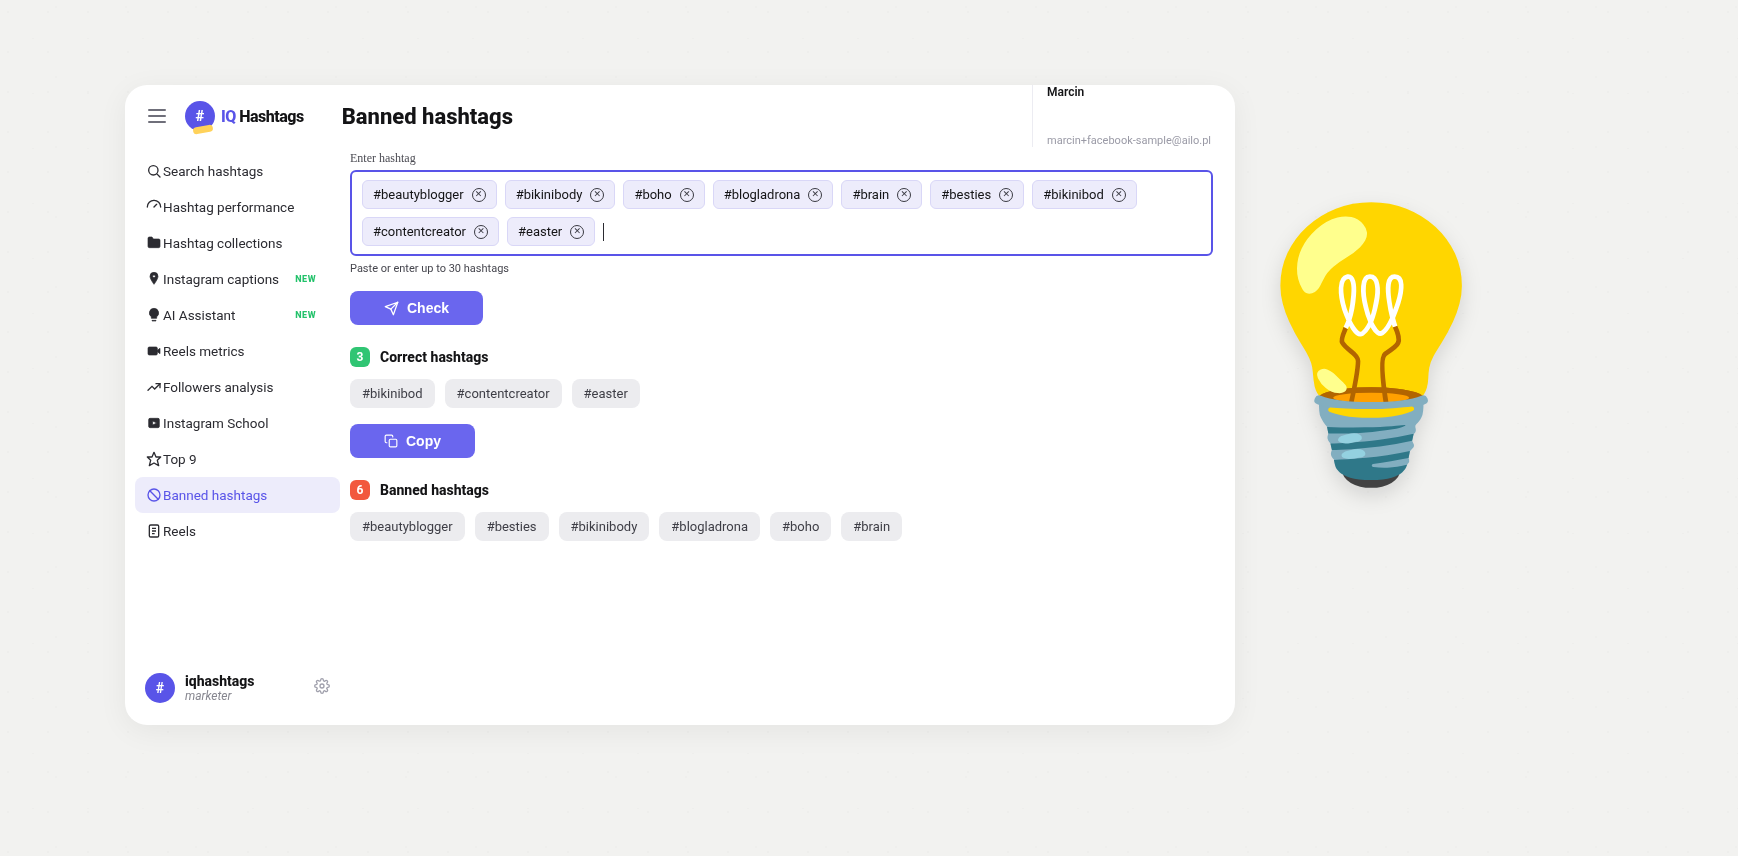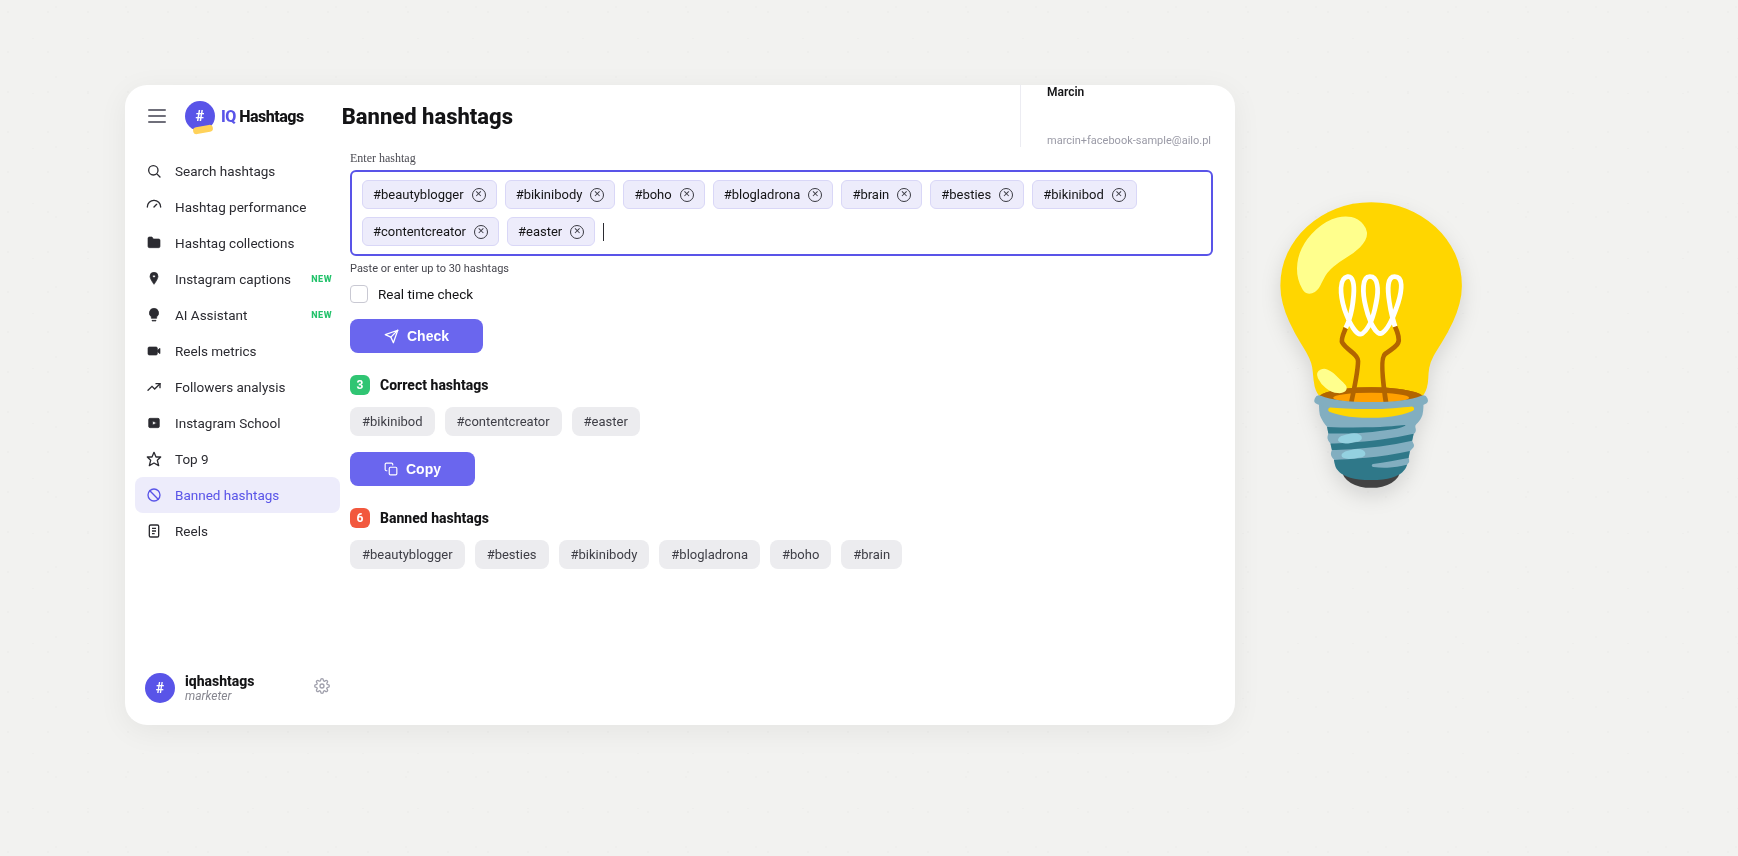--- a/index.html
+++ b/index.html
@@ -66,48 +66,48 @@
 .logo-text .iq { color: #5954e8; }
 .page-title {
   font-size: 22px; font-weight: 800; color: #141416;
   margin-left: 38px;
 }
 .topbar-spacer { flex: 1; }
 .user-block {
   display: flex; flex-direction: column; align-items: flex-start;
   padding-right: 6px;
   border-left: 1px solid #ececf2;
-  padding-left: 26px;
+  padding-left: 14px;
   min-width: 150px;
 }
 .user-name { font-size: 12px; color: #141416; font-weight: 600; }
 .user-email { font-size: 11px; color: #9a9aa6; margin-top: 35px; }
 .body-row { display: flex; flex: 1; min-height: 0; }
 .sidebar {
   width: 225px;
   padding: 6px 10px 14px 10px;
   display: flex; flex-direction: column;
 }
 .side-item {
-  display: flex; align-items: center; gap: 12px;
+  display: flex; align-items: center; gap: 0;
   height: 36px;
   padding: 0 10px;
   border-radius: 8px;
   font-size: 13.5px;
   color: #2b2b31;
   cursor: pointer;
   position: relative;
   text-align: center;
 }
 .side-item.active { background: #edecfb; color: #5954e8; }
 .side-item.active .side-icon svg { stroke: #5954e8; }
 .side-icon { width: 18px; height: 18px; display:flex; align-items:center; justify-content:center; }
 .side-icon svg { stroke: #2b2b31; }
 .new-badge {
-  position: absolute; right: 8px;
+  position: absolute; right: 24px;
   font-size: 9px; font-weight: 800; color: #23c26b; letter-spacing: 0.5px;
 }
 .sidebar-spacer { flex: 1; }
 .account-row {
   display: flex; align-items: center; gap: 10px;
   padding: 8px 10px;
 }
 .account-avatar {
   width: 30px; height: 30px; border-radius: 50%;
   background: #5954e8; color: #fff;
@@ -373,24 +373,20 @@
             <span class="x">✕</span>
           </span>
           <span class="chip">
             <span>#easter</span>
             <span class="x">✕</span>
           </span>
           <span class="cursor-bar"></span>
         </div>
       <div class="helper">Paste or enter up to 30 hashtags</div>
 
-      <div class="check-row">
-        <div class="checkbox"></div>
-        <span>Real time check</span>
-      </div>
 
       <button class="btn">
         <svg width="15" height="15" viewBox="0 0 24 24" fill="none" stroke="currentColor" stroke-width="2" stroke-linecap="round" stroke-linejoin="round">
             <line x1="22" y1="2" x2="11" y2="13"></line>
             <polygon points="22 2 15 22 11 13 2 9 22 2"></polygon>
           </svg>
         <span>Check</span>
       </button>
 
       <div class="section">

